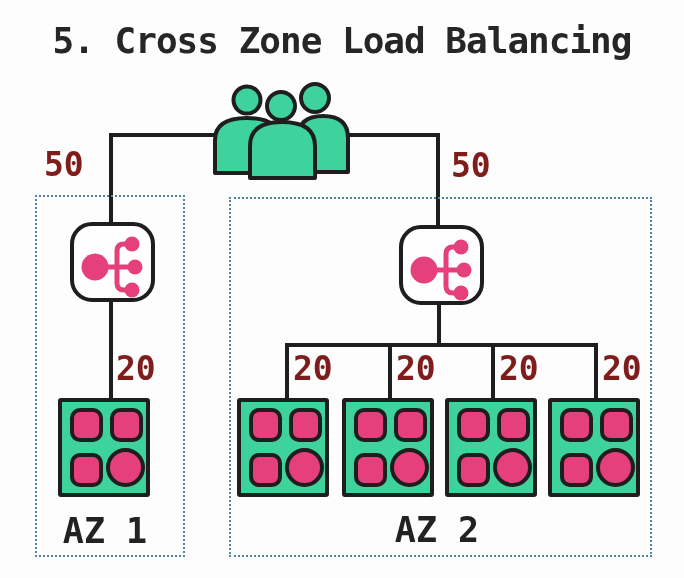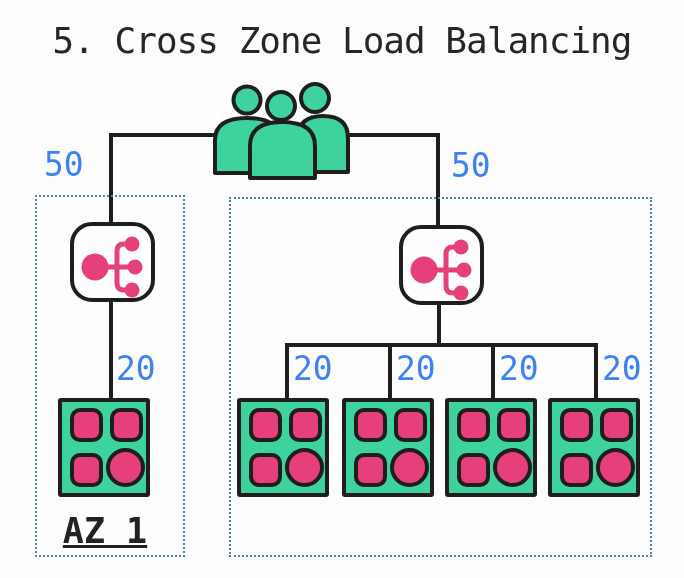--- a/index.html
+++ b/index.html
@@ -3,26 +3,26 @@
 <meta charset="utf-8">
 <style>
   :root{
     --green:#3ed29c; --pink:#e5407b; --outline:#1e1e1e;
     --dashed_border:#4e85a6; --background:#fdfdfd; --text:#262626;
   }
   html,body{margin:0;padding:0;}
   body{background:#e9e9e9;font-family:"DejaVu Sans Mono",monospace;}
   .canvas{position:relative;width:684px;height:578px;background:var(--background);overflow:hidden;}
   .title{position:absolute;left:0;top:20px;width:100%;text-align:center;
-         font-size:36px;font-weight:400;color:var(--text);letter-spacing:-1px;white-space:nowrap;}
+         font-size:36px;font-weight:700;color:var(--text);letter-spacing:-1px;white-space:nowrap;}
   .line{position:absolute;background:var(--outline);}
   .line.h{height:4px;}
   .line.v{width:4px;}
   .zone{position:absolute;border:2px dotted var(--dashed_border);box-sizing:border-box;background:transparent;}
-  .num{position:absolute;font-size:33px;font-weight:400;color:#3b82f6;line-height:1;white-space:nowrap;}
+  .num{position:absolute;font-size:33px;font-weight:700;color:#7f1d1d;line-height:1;white-space:nowrap;}
   .zlabel{position:absolute;font-size:35px;font-weight:600;color:#222;line-height:1;text-align:center;}
   .lb{position:absolute;width:85px;height:80px;background:#fefefe;border:4px solid var(--outline);
       border-radius:22px;box-sizing:border-box;}
   .lb-icon{position:absolute;left:0;top:0;width:77px;height:72px;}
   .lb-icon .dot{fill:var(--pink);}
   .lb-icon .wire{stroke:var(--pink);stroke-width:5;fill:none;stroke-linecap:round;}
   .users{position:absolute;left:205px;top:78px;width:145px;height:102px;}
   .users .person{fill:var(--green);stroke:var(--outline);stroke-width:4;stroke-linejoin:round;}
   .server{position:absolute;width:92px;height:99px;background:var(--green);
           border:4px solid var(--outline);border-radius:3px;box-sizing:border-box;}
@@ -118,16 +118,17 @@
     <span class="chip sq" style="left:8px;top:51px;"></span>
     <span class="chip ci" style="left:44px;top:46px;"></span>
   </div>
   <div class="server" style="left:548px;top:398px;">
     <span class="chip sq" style="left:8px;top:6px;"></span>
     <span class="chip sq" style="left:48px;top:6px;"></span>
     <span class="chip sq" style="left:8px;top:51px;"></span>
     <span class="chip ci" style="left:44px;top:46px;"></span>
   </div>
 
-  <div class="zlabel" style="left:35px;top:514px;width:140px;text-decoration:underline;">AZ 1</div>
+  <div class="zlabel" style="left:35px;top:514px;width:140px;">AZ 1</div>
+  <div class="zlabel" style="left:367px;top:513px;width:140px;">AZ 2</div>
 
 
 </div>
 
 </body></html>

